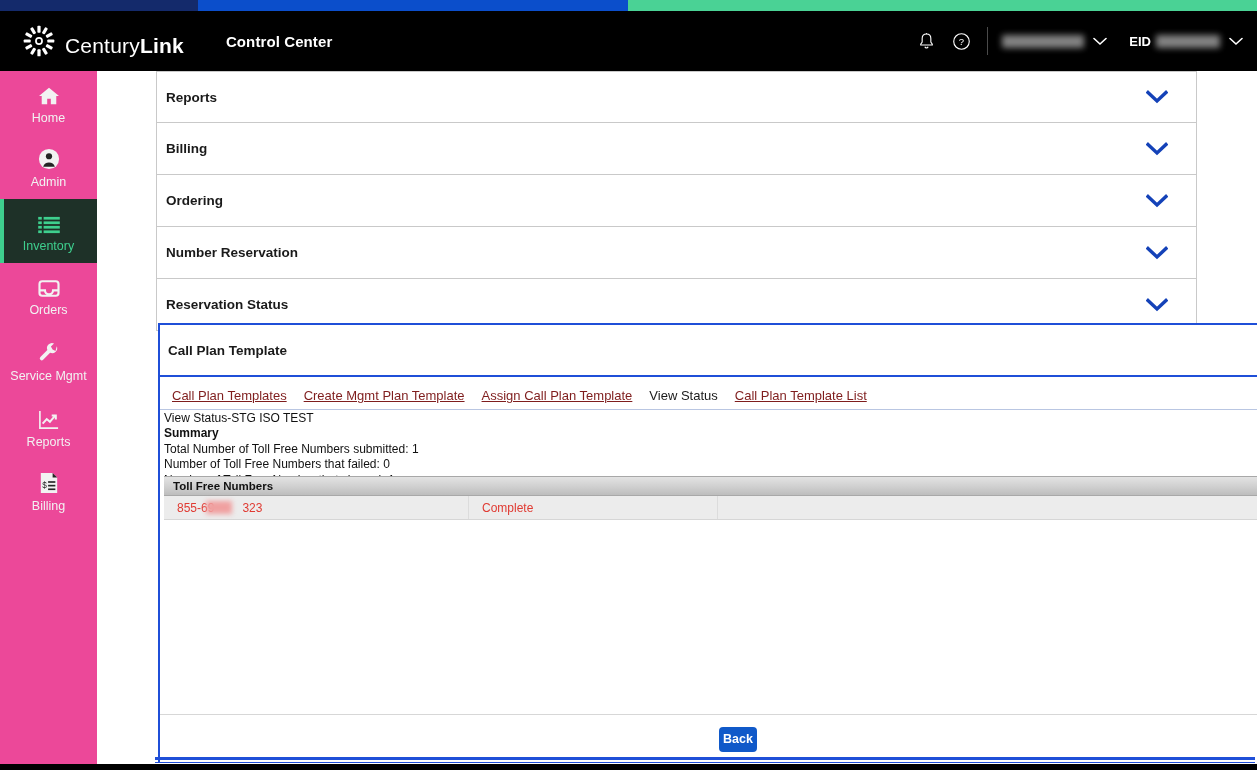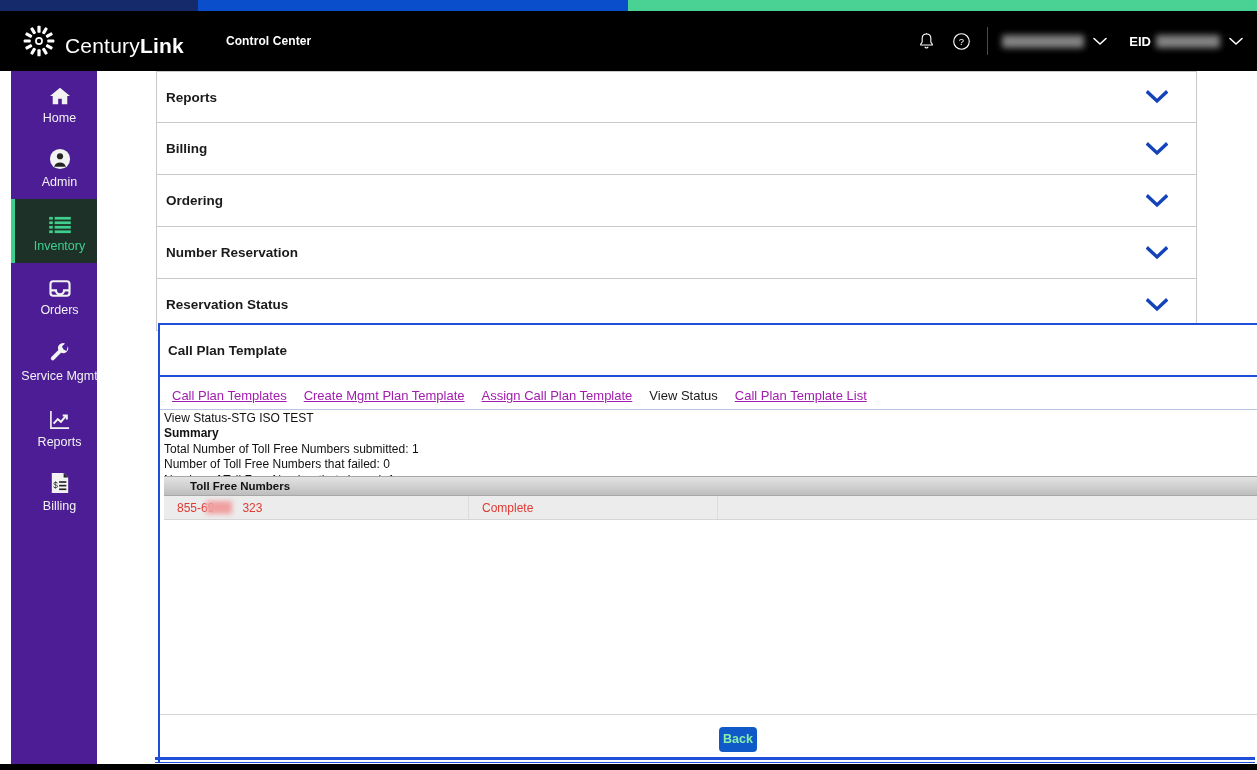--- a/index.html
+++ b/index.html
@@ -20,39 +20,39 @@
   
   .header {
     height: 60px; background: #000; color: #fff;
     display: flex; align-items: center; position: relative;
   }
   .brand { display: flex; align-items: flex-end; margin-left: 22px; }
   .brand-logo { width: 34px; height: 34px; flex: 0 0 34px; }
   .brand-name { font-size: 21px; letter-spacing: .2px; margin-left: 9px; }
   .brand-name b { font-weight: 700; }
   .brand-name span.light { font-weight: 400; }
-  .app-title { font-size: 12px; font-weight: 700; margin-left: 42px; letter-spacing: .1px; }
+  .app-title { font-size: 15px; font-weight: 700; margin-left: 42px; letter-spacing: .1px; }
 
   .header-right { margin-left: auto; display: flex; align-items: center; gap: 0; padding-right: 14px; }
   .hicon { width: 28px; height: 28px; display: flex; align-items: center; justify-content: center; cursor: pointer; }
   .hdivider { width: 1px; height: 28px; background: #4a4a4a; margin: 0 14px 0 12px; }
   .acct { display: flex; align-items: center; cursor: pointer; }
   .redact {
     display: inline-block; height: 13px; border-radius: 1px;
     background: #8e8e8e; filter: blur(3px); opacity: .92;
   }
   .redact.user { width: 82px; }
   .redact.eid  { width: 64px; margin-left: 5px; }
   .eid-label { font-size: 13px; font-weight: 700; }
   .caret { margin-left: 9px; }
 
   
   .sidebar {
-    position: absolute; left: 11px; top: 71px; width: 97px; bottom: 6px;
-    background: #4c1d95;
+    position: absolute; left: 0; top: 71px; width: 97px; bottom: 6px;
+    background: #ec4899;
   }
   .nav-item {
     height: 64px; display: flex; flex-direction: column;
     align-items: center; justify-content: center;
     color: #f2f2f2; font-size: 12.5px; cursor: pointer; position: relative;
     line-height: 14px; text-align: center;
   }
   .nav-item .nav-ico { height: 24px; display: flex; align-items: flex-end; margin-bottom: 5px; }
   .nav-item.active { background: #1e3128; color: #3ecf8e; }
   .nav-item.active::before {
@@ -83,53 +83,53 @@
   .cpt-head { height: 52px; display: flex; align-items: center; padding-left: 8px;
               border-bottom: 2px solid #1f4fd8; }
   .cpt-head-title { font-size: 13.5px; font-weight: 700; color: #1a1a1a; }
 
   .cpt-body { position: relative; }
   .tabbar {
     display: flex; align-items: center; gap: 17px;
     padding: 11px 0 6px 12px; font-size: 13px;
     border-bottom: 1px solid #b9c6e2;
   }
-  .tablink { color: #a21caf; text-decoration: underline; cursor: pointer; white-space: nowrap; }
+  .tablink { color: #7f1d1d; text-decoration: underline; cursor: pointer; white-space: nowrap; }
   .tablink.current { color: #1a1a1a; text-decoration: none; font-weight: 400; cursor: default; }
 
   .summary-block { padding: 1px 0 2px 4px; font-size: 12px; color: #111; line-height: 15.4px; }
   .summary-block .bold { font-weight: 700; }
 
   
   .tbl { position: absolute; left: 4px; top: 99px; width: 1094px; }
   .tbl-head { display: flex; height: 20px;
               background: linear-gradient(180deg,#e3e3e3 0%,#cfcfcf 55%,#bdbdbd 100%);
               border-top: 1px solid #a8a8a8; border-bottom: 1px solid #a8a8a8; }
   .th { font-size: 11.5px; font-weight: 700; color: #111; display: flex; align-items: center;
-        padding-left: 26px; border-right: 1px solid #a8a8a8; }
+        padding-left: 9px; border-right: 1px solid #a8a8a8; }
   .th:last-child { border-right: none; }
   .tbl-row { display: flex; height: 24px; background: #ececec; border-bottom: 1px solid #d6d6d6; }
   .td { font-size: 12px; display: flex; align-items: center; padding-left: 13px;
         border-right: 1px solid #dcdcdc; }
   .td:last-child { border-right: none; }
   .td.num { color: #e03a32; position: relative; }
   .td.status { color: #e03a32; }
   .num-redact {
     position: absolute; left: 42px; top: 5px; width: 26px; height: 13px;
     background: #f0a0a0; filter: blur(2.6px);
   }
   .col-a { width: 305px; } .col-b { width: 249px; } .col-c { flex: 1; }
 
   
   .cpt-footer {
     position: absolute; left: 0; right: 0; bottom: 0; height: 49px;
     border-top: 1px solid #d7d7d7; display: flex; align-items: center; justify-content: center;
   }
   .back-btn {
-    background: #1059c9; color: #86efac; font-size: 12.5px; font-weight: 700;
+    background: #1059c9; color: #ffffff; font-size: 12.5px; font-weight: 700;
     border: none; border-radius: 4px; padding: 5px 4px 6px; cursor: pointer;
     font-family: "Liberation Sans", sans-serif;
   }
 
   
   .bottom-rule {
     position: absolute; left: 155px; top: 757px; width: 1100px; height: 3px; background: #1f4fd8;
   }
   .bottom-rule2 {
     position: absolute; left: 155px; top: 762px; width: 1100px; height: 1px; background: #1f4fd8;

